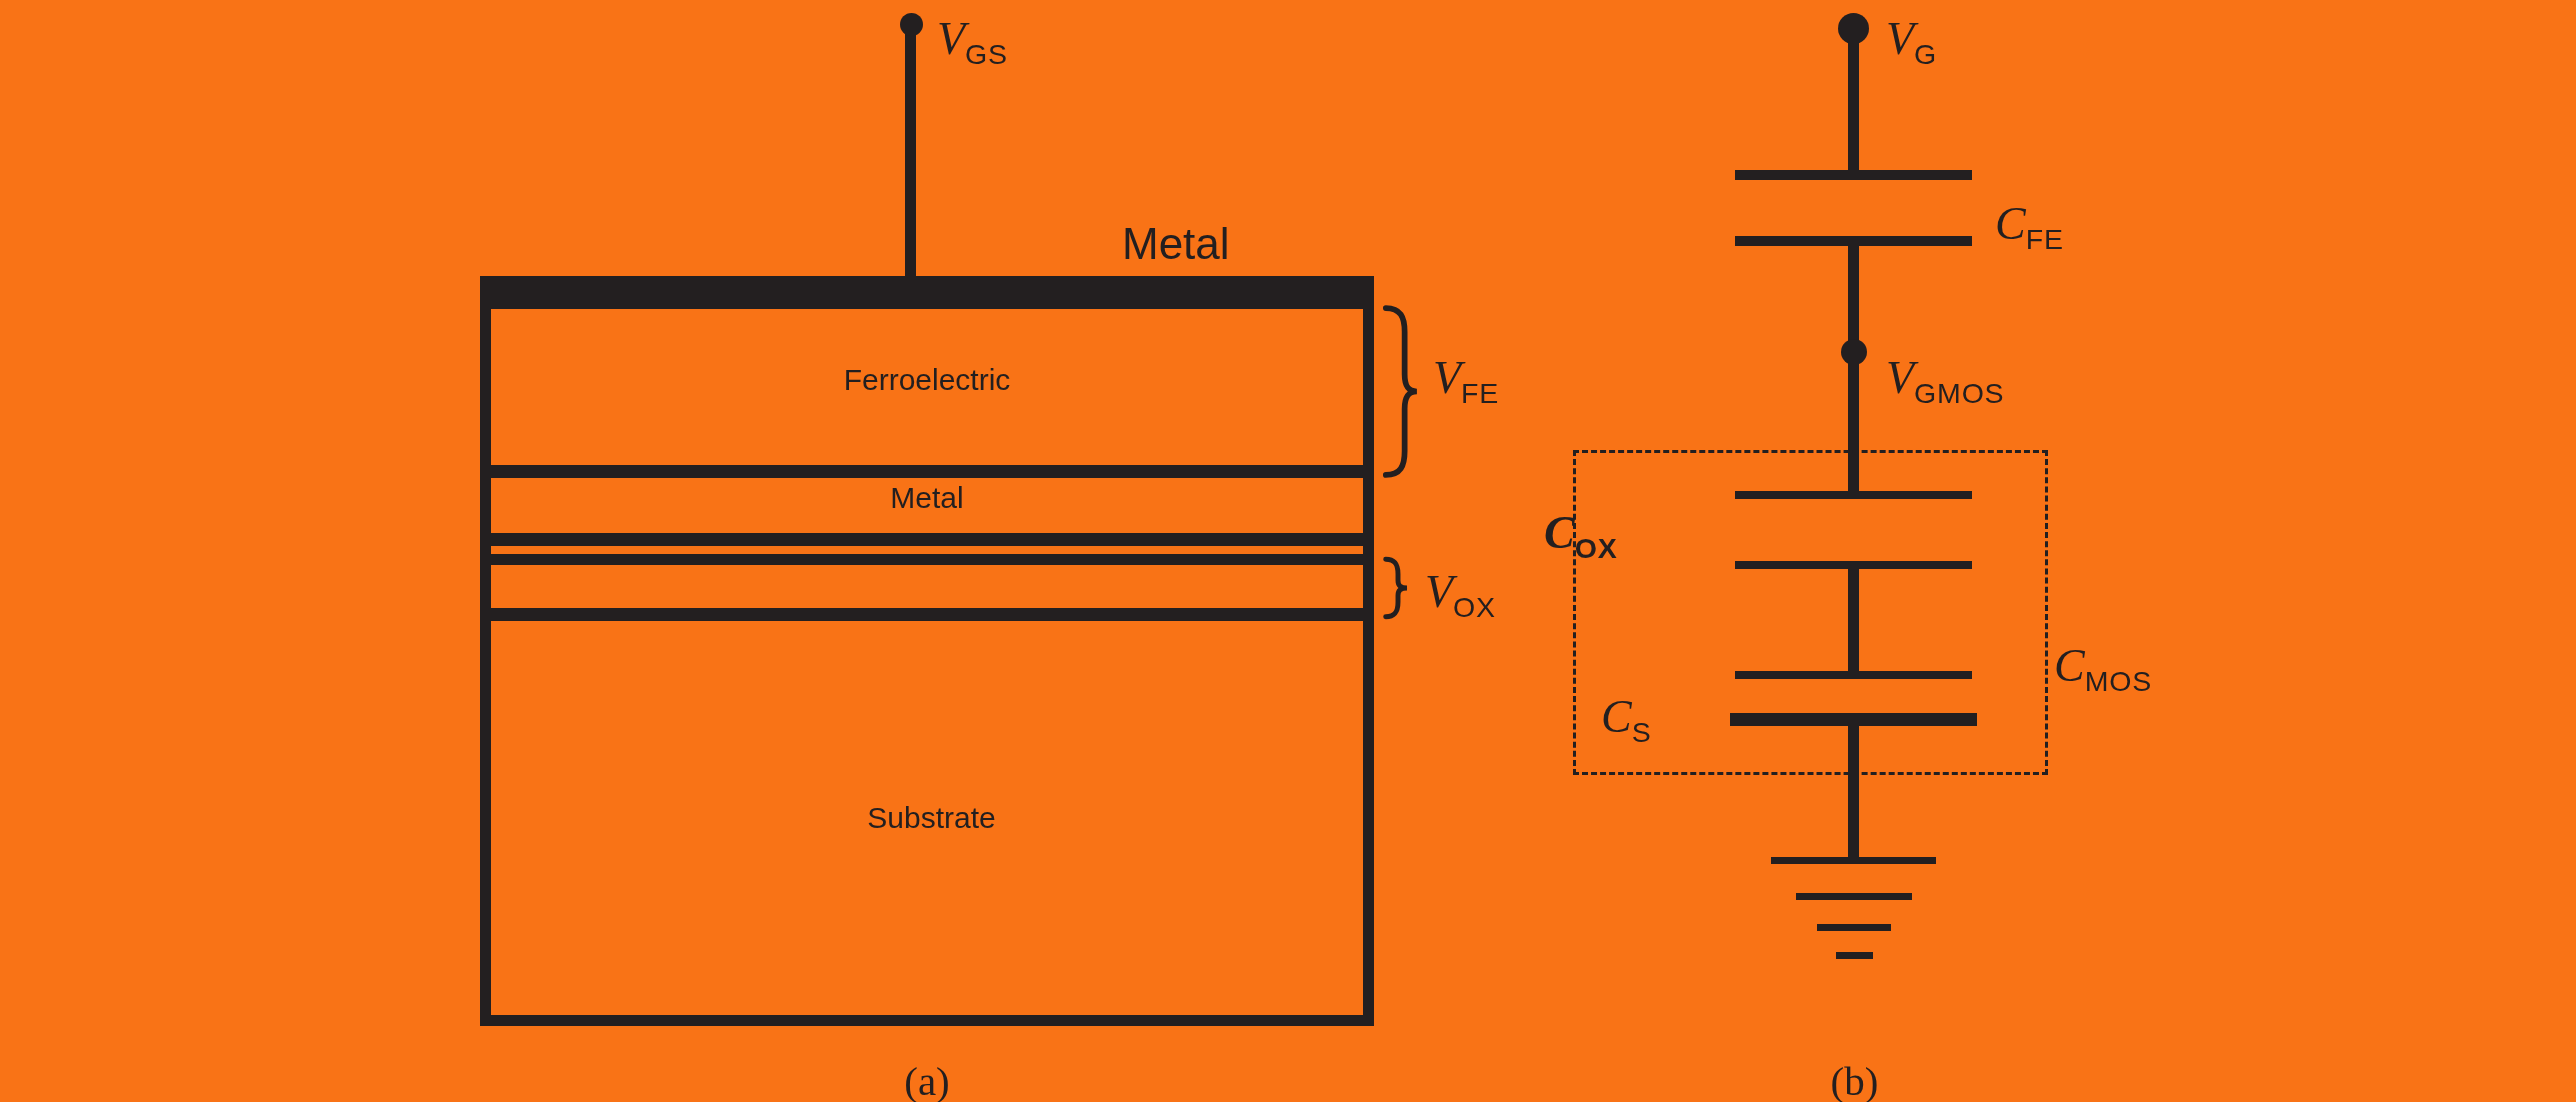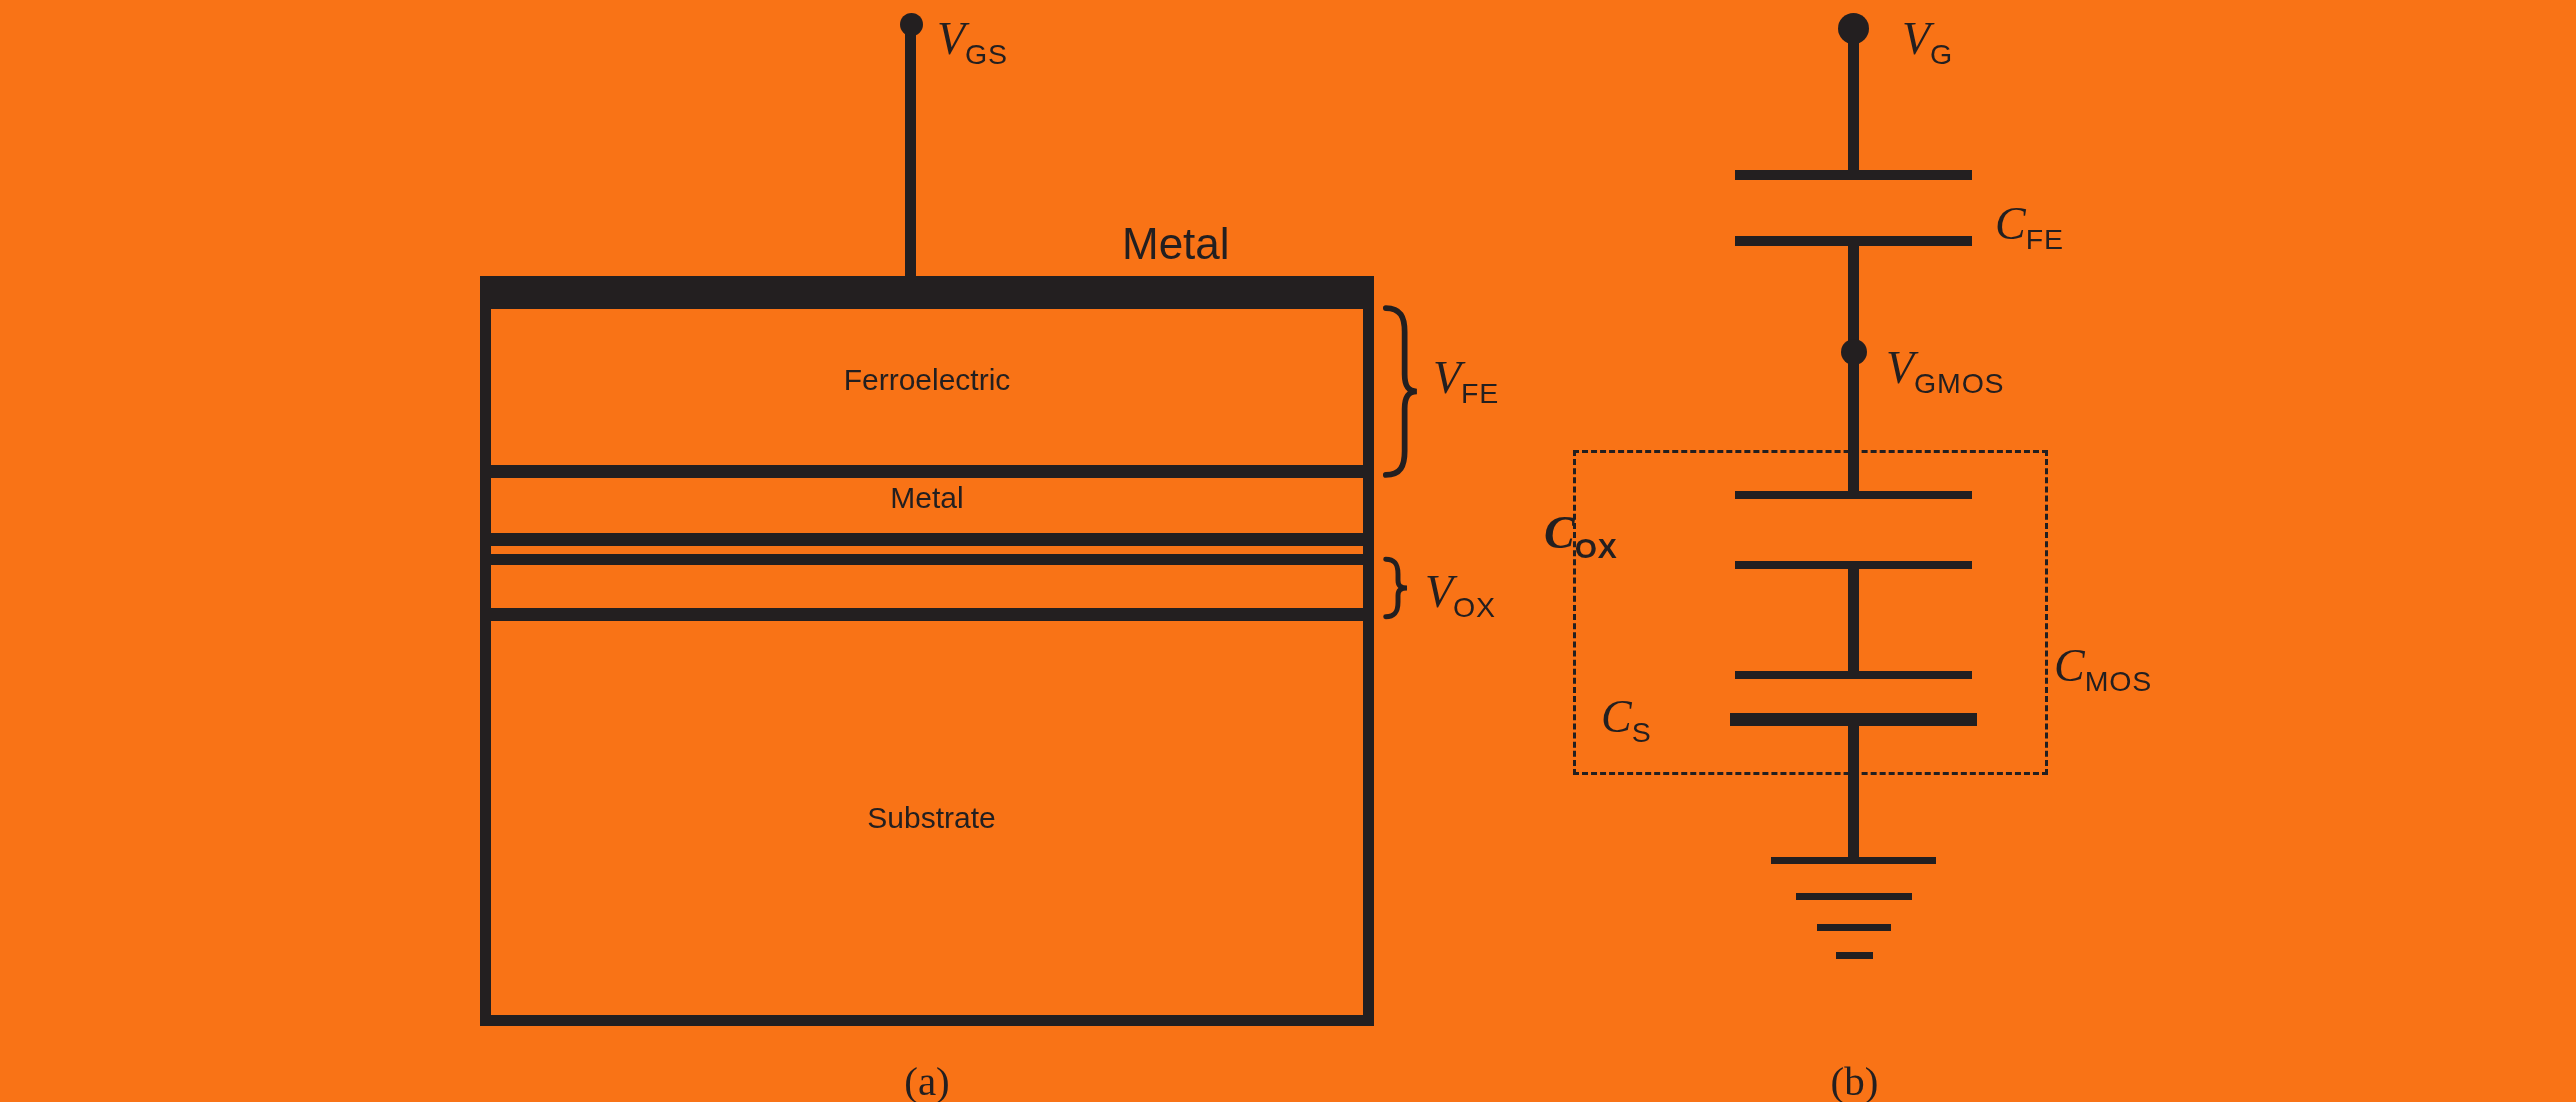--- a/index.html
+++ b/index.html
@@ -95,33 +95,33 @@
 
   <svg class="brace" style="left:1384px; top:556px;" width="28" height="64" viewBox="0 0 34 78">
     <path d="M2,4 C14,4 17,11 17,22 L17,30 C17,36 20,39 28,39 C20,39 17,42 17,48 L17,56 C17,67 14,74 2,74" fill="none" stroke="#231f20" stroke-width="6" stroke-linecap="round"></path>
   </svg>
 
   <span class="vlab" style="left:1425px; top:564px;"><span class="main">V</span><sub>OX</sub></span>
 
   <div class="caption" style="left:480px; top:1057px; width:894px;">(a)</div>
 
   <div class="abs dot" style="left:1838px; top:13px; width:31px; height:31px;"></div>
-  <span class="vlab" style="left:1886px; top:11.4px;margin-left:16px;"><span class="main">V</span><sub>G</sub></span>
+  <span class="vlab" style="left:1886px; top:11.4px;"><span class="main">V</span><sub>G</sub></span>
 
   <div class="abs ink" style="left:1848px; top:29px; width:11.4px; height:143px;"></div>
 
   <div class="abs ink" style="left:1735px; top:170px; width:237px; height:9.8px;"></div>
   <div class="abs ink" style="left:1735px; top:236px; width:237px; height:9.8px;"></div>
 
   <span class="vlab" style="left:1995px; top:196px;"><span class="main">C</span><sub>FE</sub></span>
 
   <div class="abs ink" style="left:1848px; top:245px; width:11.4px; height:110px;"></div>
 
   <div class="abs dot" style="left:1841px; top:339px; width:26px; height:26px;"></div>
-  <span class="vlab" style="left:1886px; top:340px;text-align:center;"><span class="main">V</span><sub>GMOS</sub></span>
+  <span class="vlab" style="left:1886px; top:350px;text-align:center;"><span class="main">V</span><sub>GMOS</sub></span>
 
   <div class="abs ink" style="left:1848px; top:353px; width:11.4px; height:141px;"></div>
 
   <div class="dashed-box" style="left:1573px; top:450px; width:475px; height:325px;"></div>
 
   <div class="abs ink" style="left:1735px; top:491px; width:237px; height:8.2px;"></div>
   <div class="abs ink" style="left:1735px; top:561px; width:237px; height:8.2px;"></div>
 
   <span class="vlab" style="left:1544px; top:505px;font-weight:bold;"><span class="main">C</span><sub>OX</sub></span>
 

